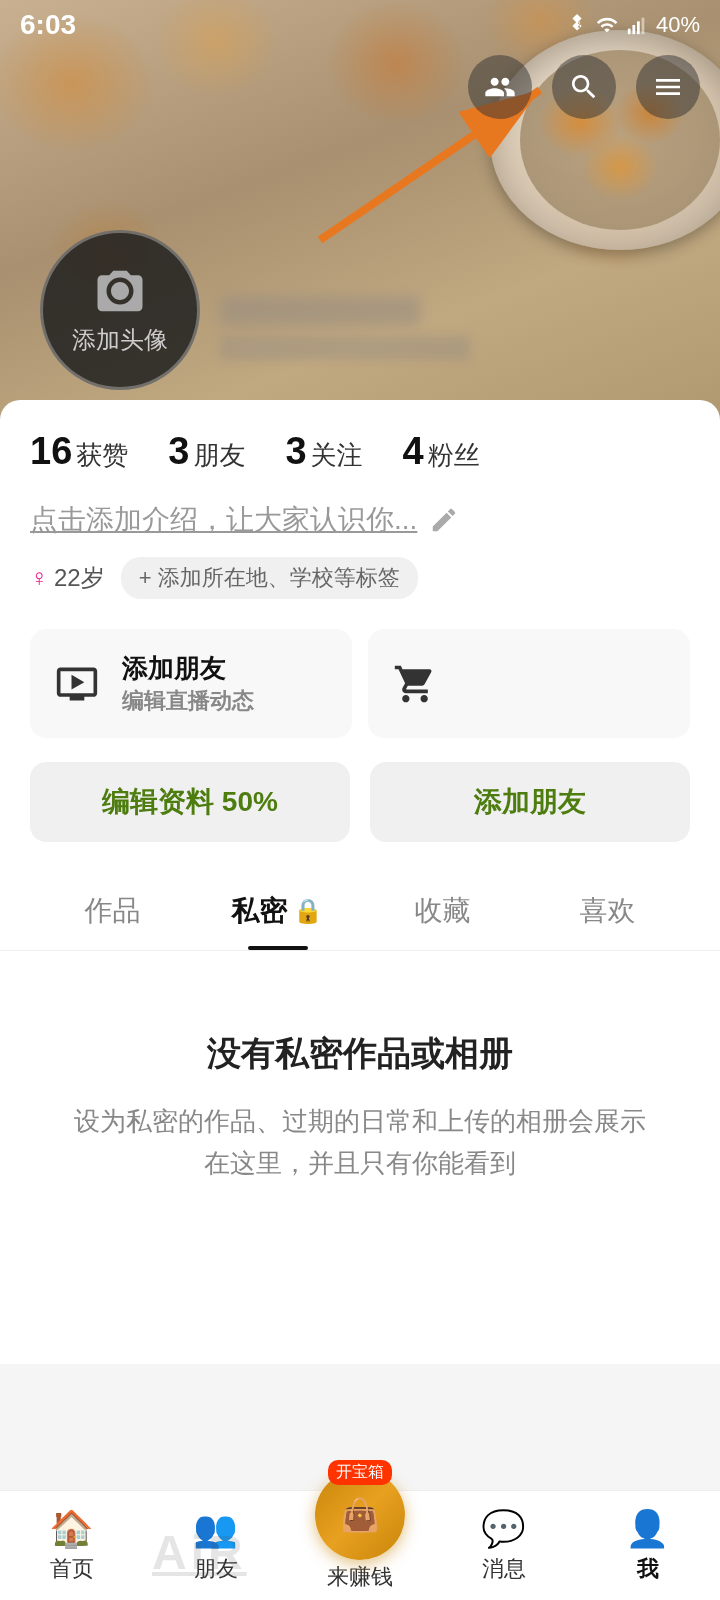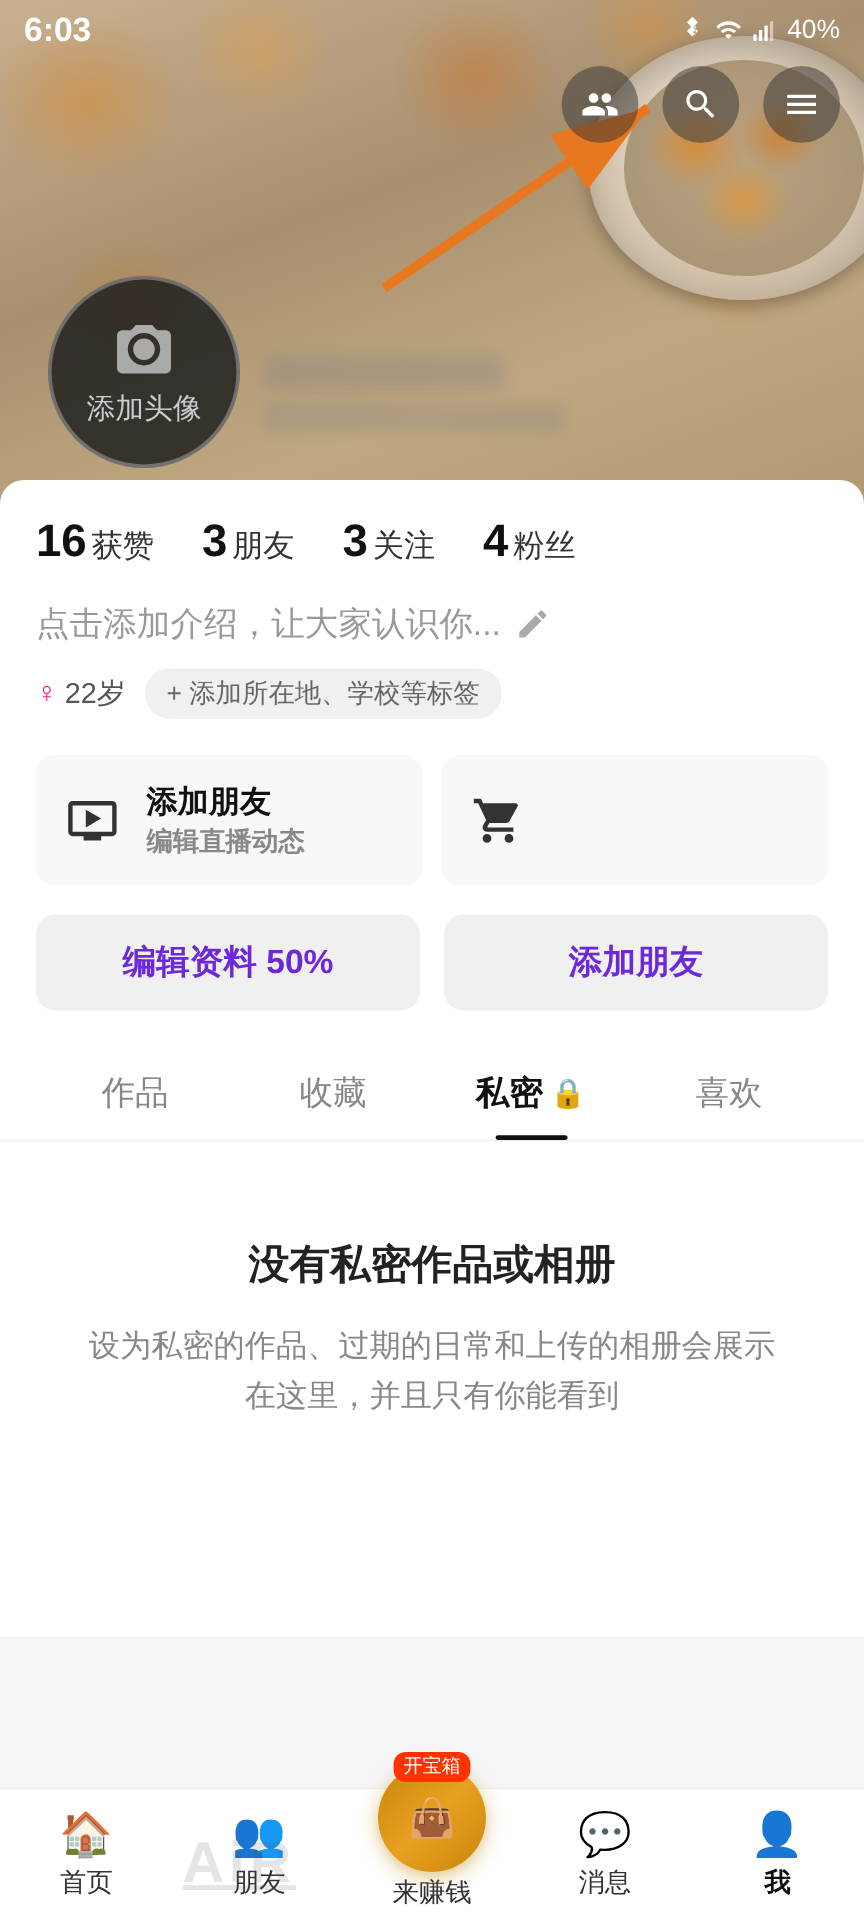--- a/index.html
+++ b/index.html
@@ -222,20 +222,21 @@
     
     .bio-row {
       display: flex;
       align-items: center;
       gap: 12px;
       margin-bottom: 18px;
     }
     .bio-text {
       font-size: 28px;
       color: #999;
+      text-decoration: underline;
     }
     .edit-icon {
       width: 30px;
       height: 30px;
       color: #999;
     }
 
     
     .tags-row {
       display: flex;
@@ -324,21 +325,21 @@
     .action-btn {
       flex: 1;
       height: 80px;
       border-radius: 16px;
       background: #f0f0f0;
       display: flex;
       align-items: center;
       justify-content: center;
       font-size: 28px;
       font-weight: 600;
-      color: #6d28d9;
+      color: #4d7c0f;
       cursor: pointer;
       border: none;
     }
 
     
     .tabs-row {
       display: flex;
       border-bottom: 1px solid #eee;
       margin: 0 -30px;
       padding: 0 30px;
@@ -624,26 +625,26 @@
 
   <div class="action-buttons">
     <button class="action-btn">编辑资料 50%</button>
     <button class="action-btn">添加朋友</button>
   </div>
 
   <div class="tabs-row">
     <div class="tab-item">
       <span>作品</span>
     </div>
-    <div class="tab-item">
-      <span>收藏</span>
-    </div>
     <div class="tab-item active">
       <span>私密</span>
       <span class="tab-lock-icon">🔒</span>
+    </div>
+    <div class="tab-item">
+      <span>收藏</span>
     </div>
     <div class="tab-item">
       <span>喜欢</span>
     </div>
   </div>
 
   <div class="empty-state">
     <div class="empty-title">没有私密作品或相册</div>
     <div class="empty-desc">设为私密的作品、过期的日常和上传的相册会展示在这里，并且只有你能看到</div>
   </div>

